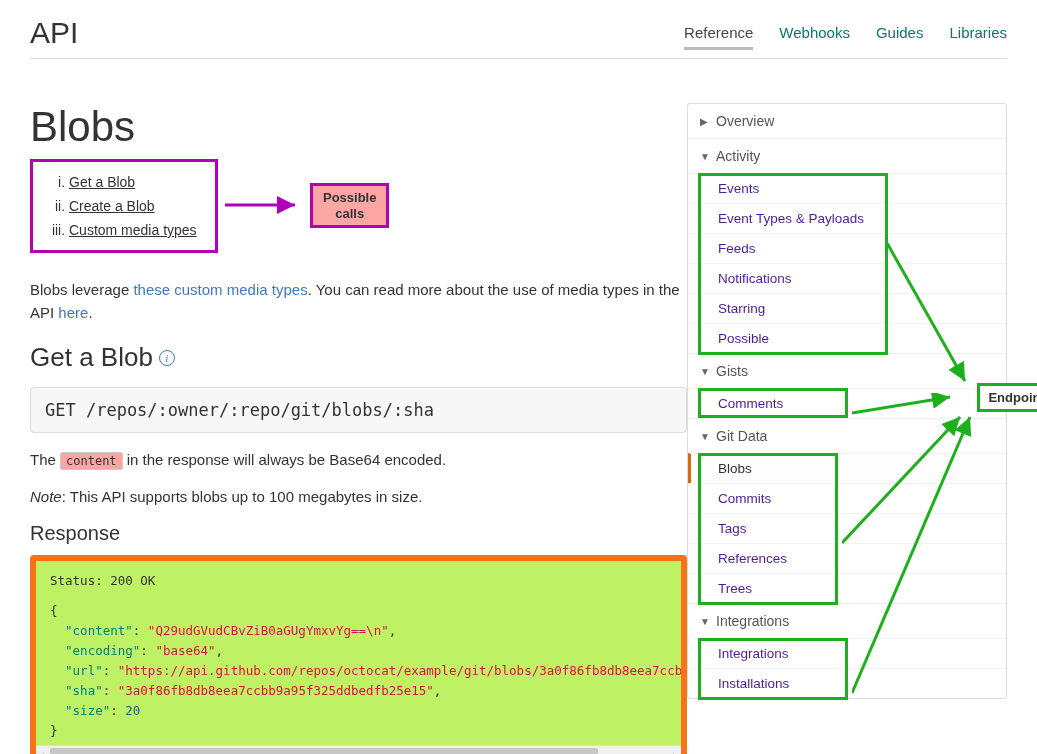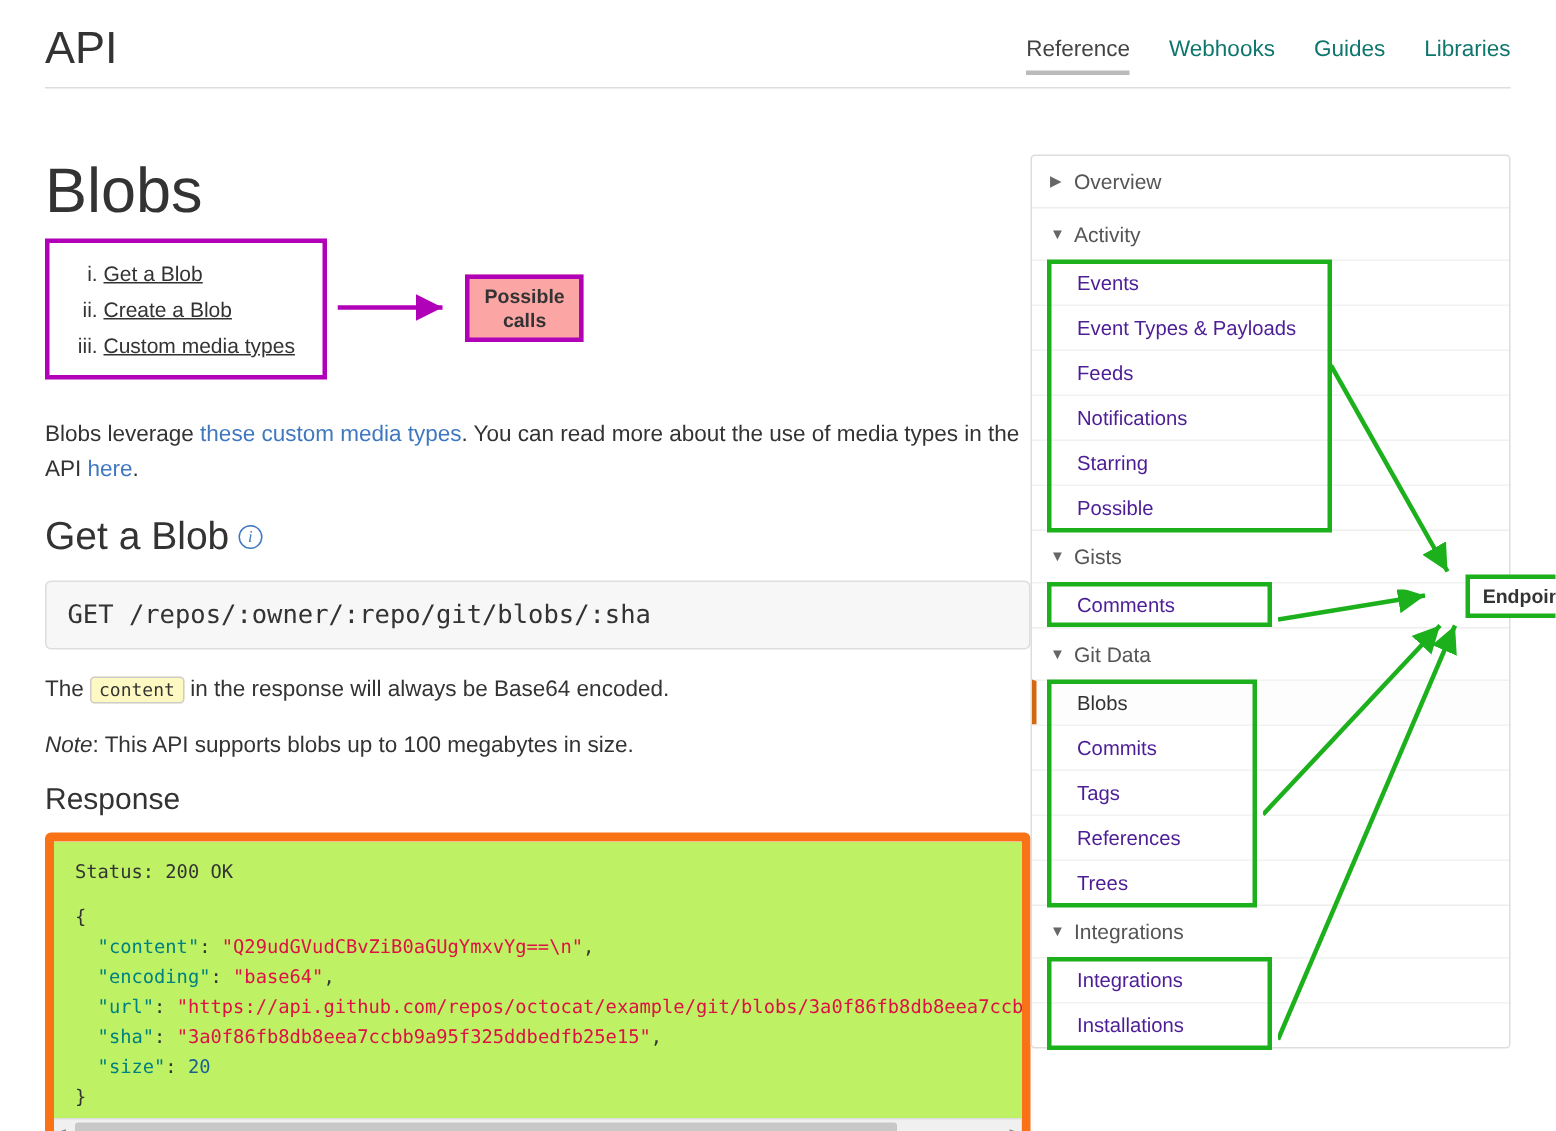--- a/index.html
+++ b/index.html
@@ -129,21 +129,21 @@
     overflow-x: auto;
     margin-bottom: 16px;
     white-space: pre;
   }
   code.inline {
     border: 1px solid #ccc;
     border-radius: 3px;
     padding: 1px 5px;
     font-family: Consolas, Menlo, monospace;
     font-size: 12px;
-    background: #fef9c3;
+    background: #fca5a5;
   }
   h3.resp {
     font-size: 20px;
     font-weight: 400;
     margin: 10px 0;
   }
   .resp-block {
     background: #bef264;
     border: 6px solid #f97316;
     border-radius: 4px;

